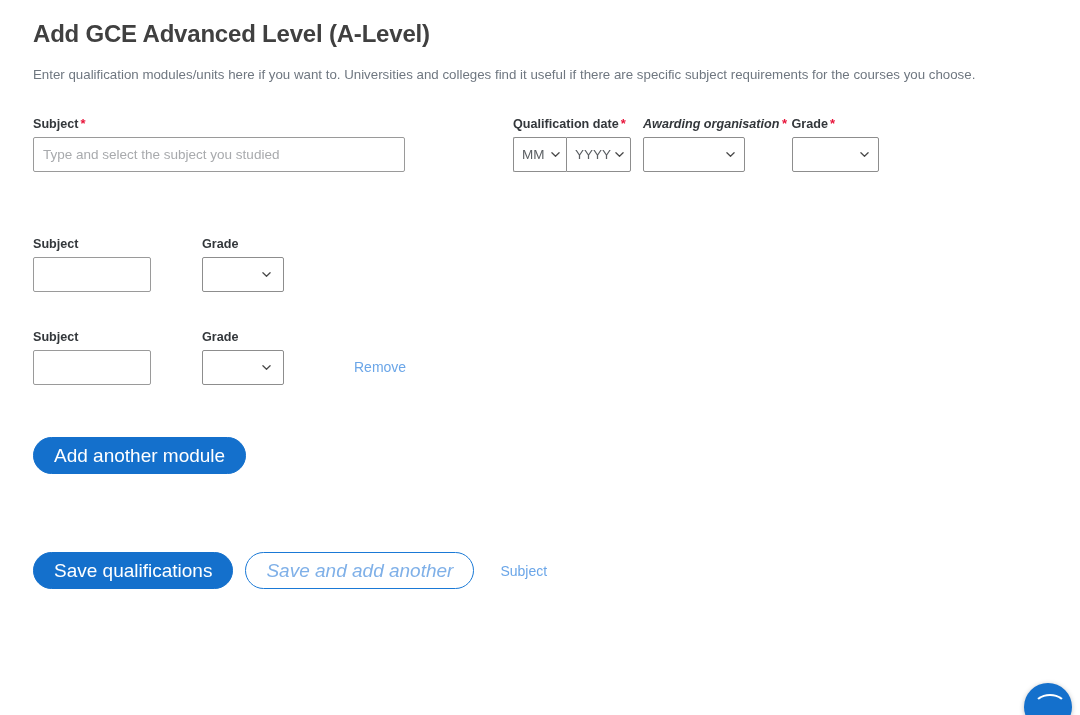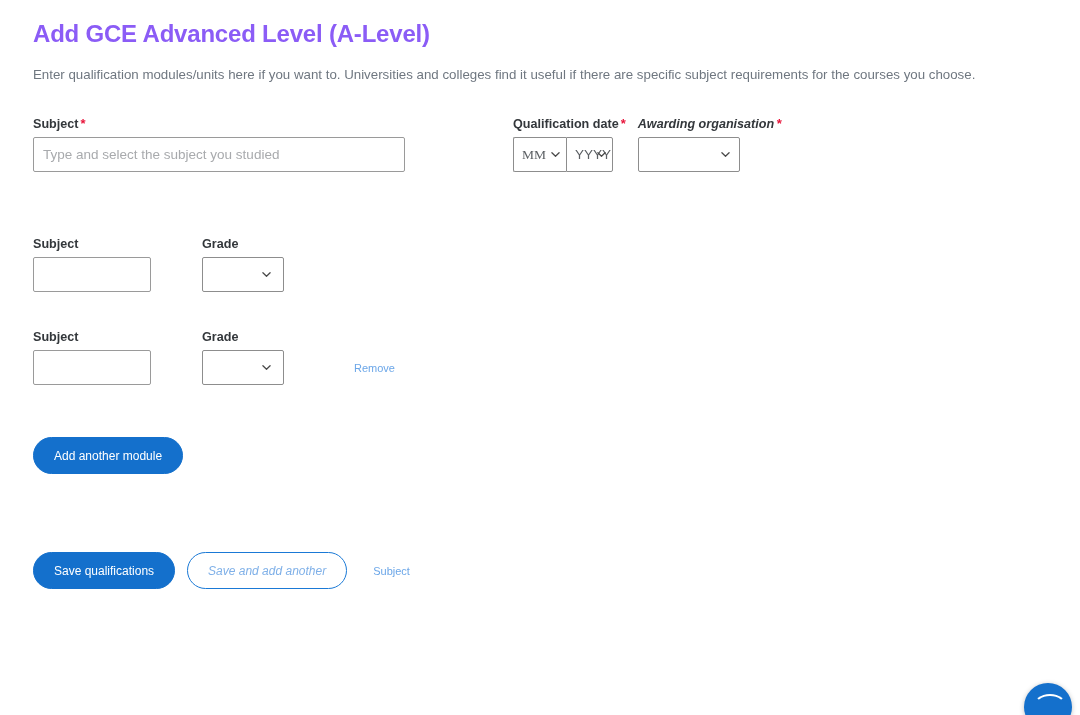--- a/index.html
+++ b/index.html
@@ -29,21 +29,21 @@
   .inner {
     padding-left: 33px;
     padding-right: 24px;
     padding-top: 12px;
   }
 
   
   .page-title {
     font-size: 24px;
     font-weight: bold;
-    color: #8b5cf6;
+    color: #404040;
     letter-spacing: -0.2px;
     margin: 0;
     padding-top: 7px;
     line-height: 1.25;
   }
 
   .intro {
     font-size: 13.3px;
     line-height: 1.45;
     color: #6f7780;
@@ -135,23 +135,23 @@
     top: 50%;
     width: 9px;
     height: 9px;
     margin-top: -5px;
     pointer-events: none;
   }
   .chev svg { display:block; }
 
   .date-group { display: flex; }
   .sel-mm   { width: 53px; border-right: none; border-radius: 2px 0 0 2px; }
-  .sel-mm .sel-text { left: 8px; font-family: Liberation Serif, serif; }
+  .sel-mm .sel-text { left: 8px; }
   .sel-mm .chev { right: 6px; }
-  .sel-yyyy { width: 47px; border-radius: 0 2px 2px 0; }
+  .sel-yyyy { width: 65px; border-radius: 0 2px 2px 0; }
   .sel-yyyy .sel-text { left: 8px; }
   .sel-yyyy .chev { right: 6px; }
 
   .sel-awarding { width: 102px; }
   .sel-grade    { width: 87px; }
 
   
   .modules { padding-top: 65px; }
   .module-row {
     display: flex;
@@ -164,33 +164,33 @@
   .mod-subject-input { width: 118px; }
   .sel-mod-grade { width: 82px; }
   .sel-mod-grade .chev { right: 12px; }
 
   .remove-wrap {
     padding-left: 70px;
     padding-top: 28px;
   }
   .link {
     color: #6ba6e8;
-    font-size: 11px;
+    font-size: 14px;
     text-decoration: none;
     cursor: pointer;
     font-family: "Liberation Sans", sans-serif;
   }
 
   
   .add-module-wrap { padding-top: 52px; }
 
   .btn {
     box-sizing: border-box;
     font-family: "Liberation Sans", sans-serif;
-    font-size: 12px;
+    font-size: 19px;
     border-radius: 999px;
     cursor: pointer;
     display: inline-flex;
     align-items: center;
     justify-content: center;
     white-space: nowrap;
     outline: none;
   }
   .btn-primary {
     background: #1470cc;
@@ -291,20 +291,33 @@
         <div class="select-box sel-awarding">
           <span class="sel-text"></span>
           <span class="chev">
             <svg width="9" height="9" viewBox="0 0 10 10">
                 <path d="M1 3 L5 7 L9 3" fill="none" stroke="#4a4a4a" stroke-width="1.4" stroke-linecap="round" stroke-linejoin="round"></path>
               </svg>
           </span>
         </div>
       </div>
 
+      <div class="col-grade">
+        <label class="field-label">
+          <span>Grade</span><span class="req">*</span>
+        </label>
+        <div class="select-box sel-grade">
+          <span class="sel-text"></span>
+          <span class="chev">
+            <svg width="9" height="9" viewBox="0 0 10 10">
+                <path d="M1 3 L5 7 L9 3" fill="none" stroke="#4a4a4a" stroke-width="1.4" stroke-linecap="round" stroke-linejoin="round"></path>
+              </svg>
+          </span>
+        </div>
+      </div>
 
     </div>
 
     <div class="modules">
 
       <div class="module-row">
         <div class="mod-col-subject">
           <label class="field-label">Subject</label>
           <input type="text" class="text-input mod-subject-input" style="">
         </div>

